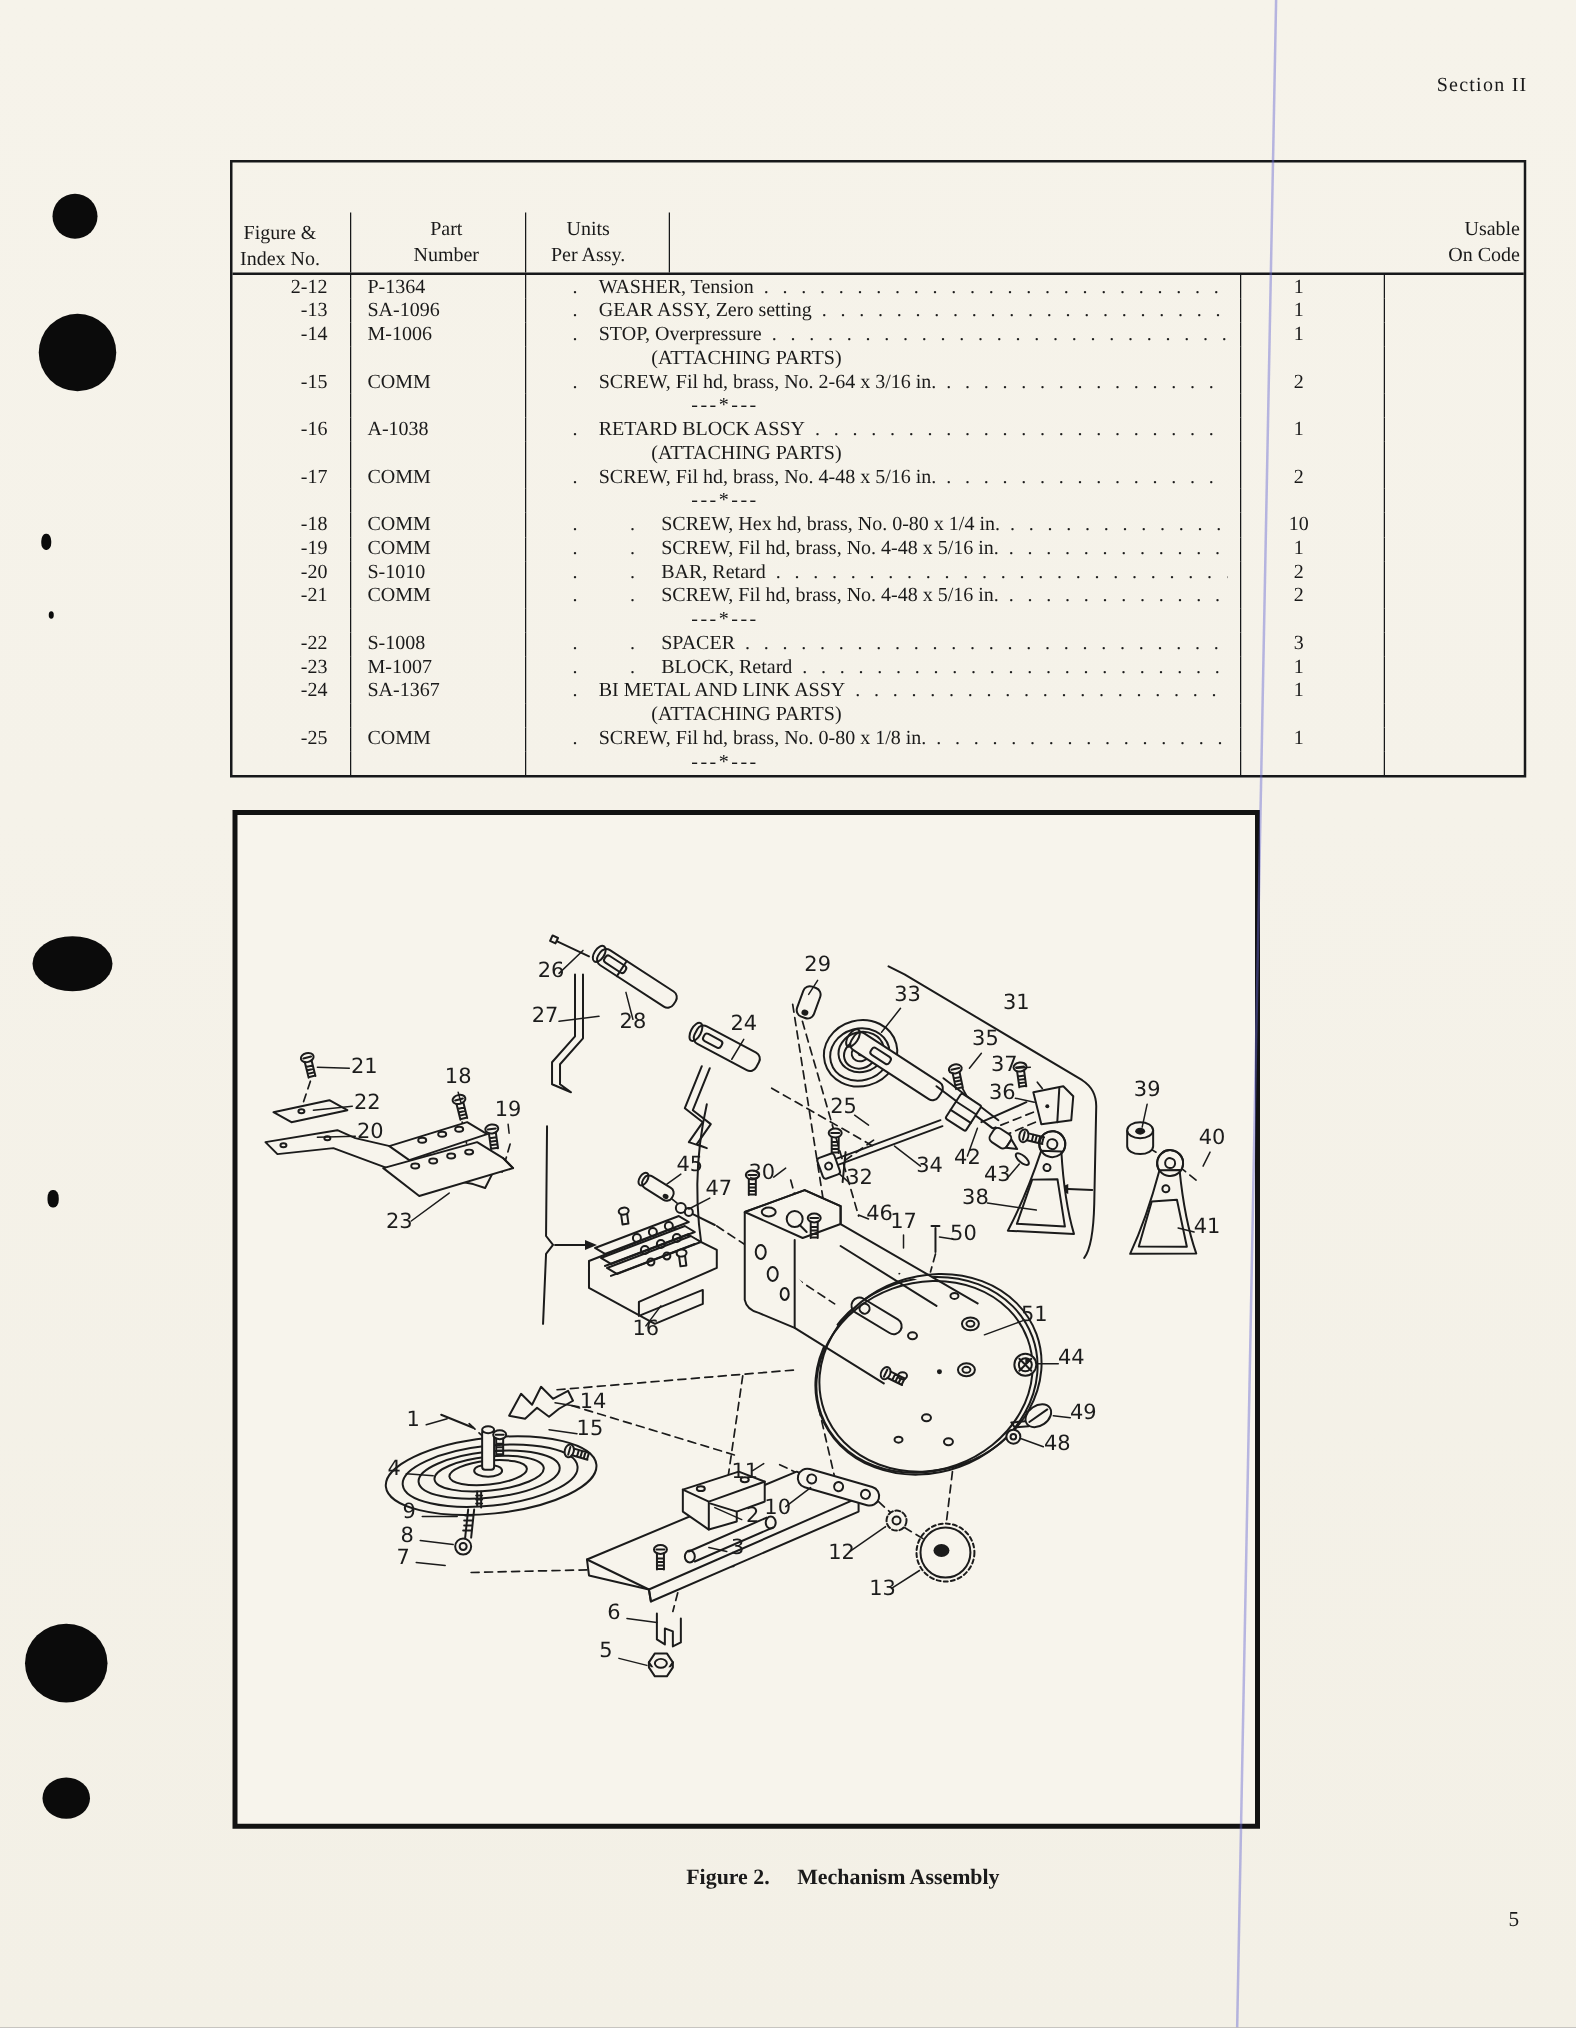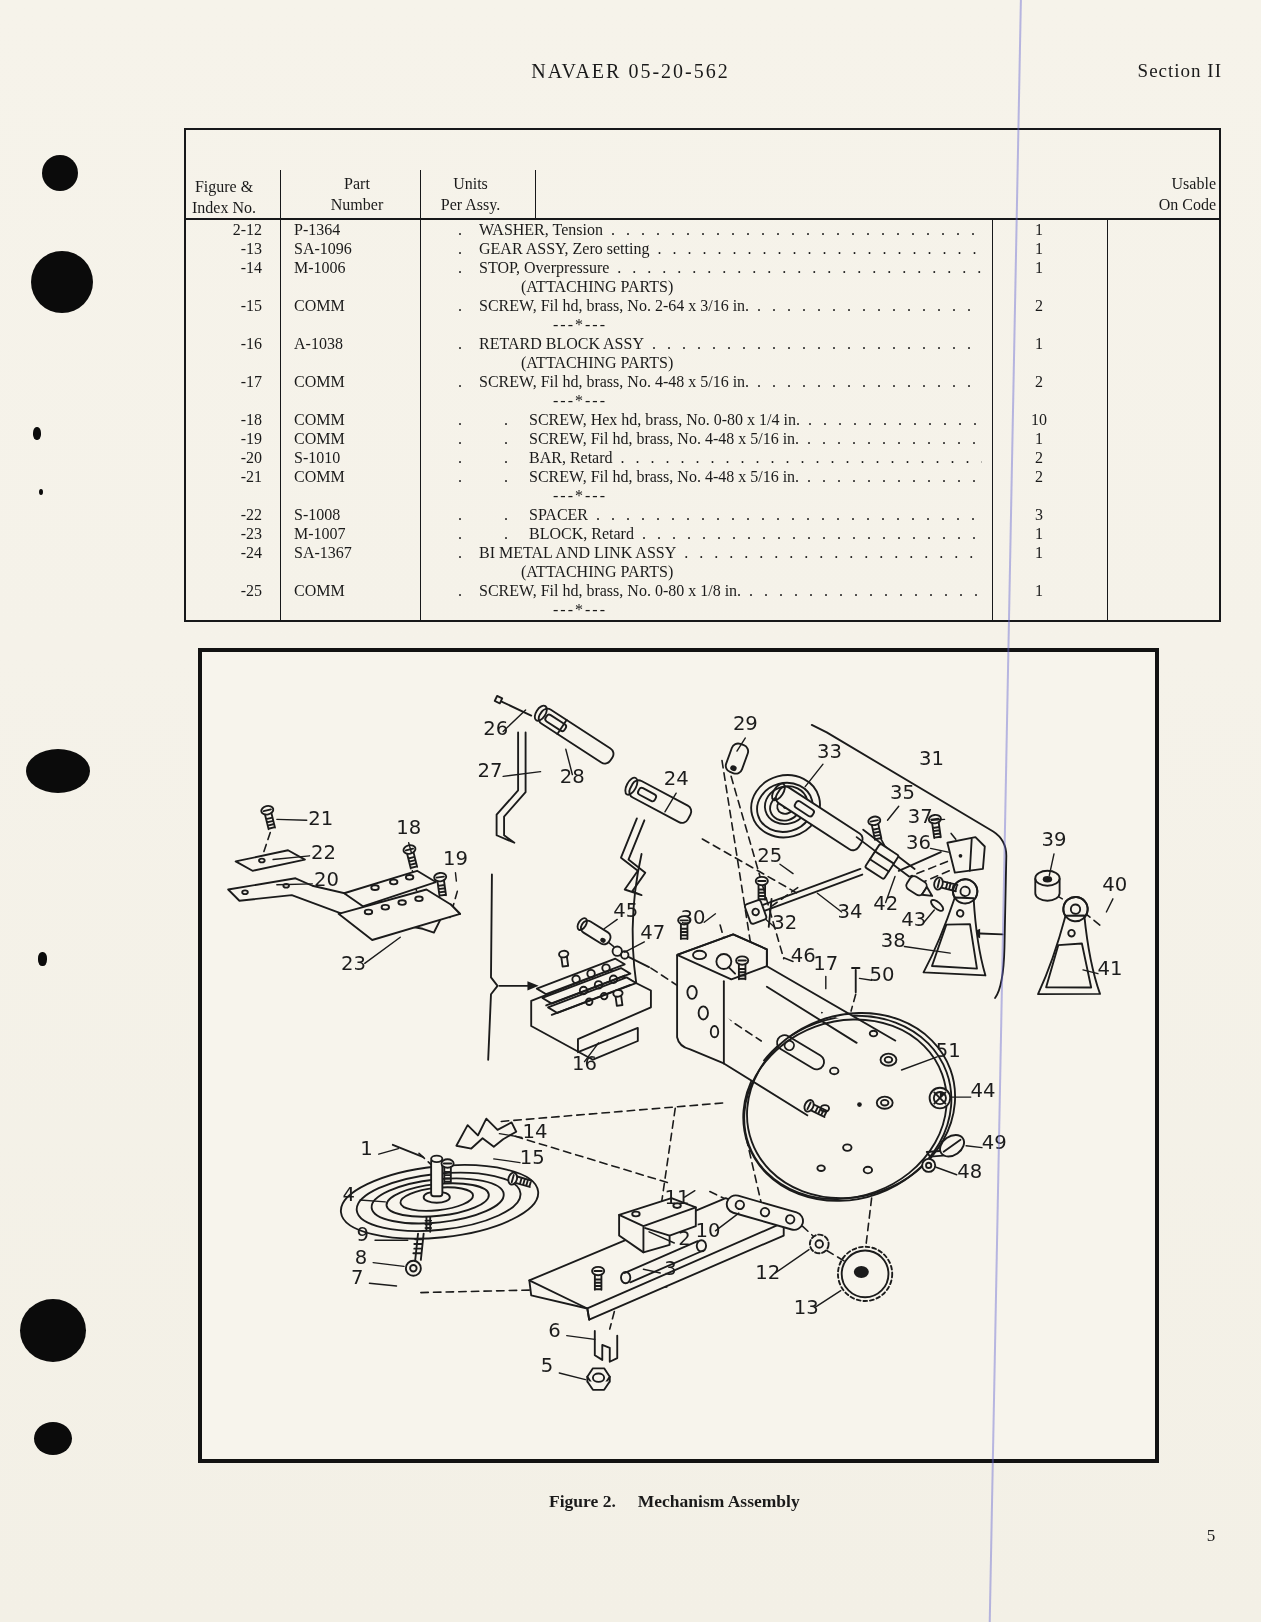--- a/index.html
+++ b/index.html
@@ -2,21 +2,21 @@
 <html><head>
 <meta charset="utf-8">
 <style>
   html,body{margin:0;padding:0;background:#888;}
   #page{position:relative;width:1261px;height:1622px;background:#f5f2e9;
         background-image:linear-gradient(180deg,#f6f3ea 0%,#f5f2e9 40%,#f3f0e6 100%);
         overflow:hidden;font-family:"Liberation Serif",serif;color:#1a1a1a;}
   .abs{position:absolute;}
   
   .doc-num{left:0;top:60px;width:100%;text-align:center;font-size:20px;letter-spacing:2px;}
-  .sec{left:700px;top:60px;width:522px;text-align:right;font-size:19px;letter-spacing:1px;}
+  .sec{left:700px;top:60px;width:522px;text-align:right;font-size:16px;letter-spacing:1px;}
   .sec2{left:700px;top:85px;width:522px;text-align:right;font-size:19px;letter-spacing:1px;word-spacing:5px;}
   
   #ptable{left:184px;top:128px;width:1037px;height:494px;border:2.5px solid #17181a;
           box-sizing:border-box;display:flex;flex-direction:column;font-size:16px;}
   .thead{display:flex;height:48px;border-bottom:2px solid #17181a;margin-top:40px;}
   .tbody{display:flex;flex-direction:column;flex:1;}
   .trow{display:flex;flex:1;align-items:center;}
   .c,.hc{box-sizing:border-box;height:100%;}
   .c1{width:95px;border-right:1.8px solid #17181a;text-align:right;padding-right:18px;}
   .c2{width:140px;border-right:1.8px solid #17181a;padding-left:13px;}
@@ -31,22 +31,22 @@
   .c1,.c4{justify-content:flex-end;}
   .c4{justify-content:center;}
   .dd{display:inline-block;flex:0 0 auto;}
   .dtxt{white-space:nowrap;}
   .lead{flex:1;overflow:hidden;white-space:nowrap;margin:0 10px 0 8px;}
   .lead::before{content:". . . . . . . . . . . . . . . . . . . . . . . . . . . . . . . . . . . . . . . . . . . . . . . .";
     letter-spacing:3.5px;}
   .note-t{margin-left:100px;white-space:nowrap;}
   .sep-t{margin-left:132px;letter-spacing:2px;white-space:nowrap;}
   
-  #figbox{left:186px;top:648px;width:961px;height:815px;border:4px solid #121212;
-          box-sizing:border-box;background:#f7f4ec;margin-left:12px;}
+  #figbox{left:186px;top:648px;width:822px;height:815px;border:4px solid #121212;
+          box-sizing:border-box;background:#f7f4ec;}
   #figbox svg{display:block;width:100%;height:100%;}
   svg text{font-family:"DejaVu Sans",sans-serif;font-size:21px;fill:#1c1c1c;text-anchor:middle;}
   .ln{stroke:#1b1b1b;stroke-width:2;fill:none;stroke-linecap:round;stroke-linejoin:round;}
   .lt{stroke:#1b1b1b;stroke-width:1.5;fill:none;stroke-linecap:round;}
   .dsh{stroke:#1b1b1b;stroke-width:1.7;fill:none;stroke-dasharray:8 5.5;stroke-linecap:round;}
   .pf{fill:#f7f4ec;stroke:#1b1b1b;stroke-width:2;stroke-linejoin:round;}
   .dk{fill:#1b1b1b;stroke:none;}
   
   .caption{left:549px;top:1491px;font-size:17.5px;font-weight:bold;white-space:nowrap;}
   .caption .gap{display:inline-block;width:22px;}
@@ -64,21 +64,20 @@
   <div class="punch" style="left:42px;top:155px;width:36px;height:36px;"></div>
   <div class="punch" style="left:31px;top:251px;width:62px;height:62px;"></div>
   <div class="punch" style="left:33px;top:427px;width:8px;height:13px;border-radius:45%;"></div>
   <div class="punch" style="left:39px;top:489px;width:4px;height:6px;"></div>
   <div class="punch" style="left:26px;top:749px;width:64px;height:44px;"></div>
   <div class="punch" style="left:38px;top:952px;width:9px;height:14px;border-radius:45%;"></div>
   <div class="punch" style="left:20px;top:1299px;width:66px;height:63px;"></div>
   <div class="punch" style="left:34px;top:1422px;width:38px;height:33px;"></div>
   <div class="scanline"></div>
 
-  <div class="abs doc-num">NAVAER 05-20-562</div>
   <div class="abs sec">Section II</div>
 
   <div id="ptable" class="abs">
     <div class="thead">
       <div class="hc c1">
         <div>Figure &amp;</div>
           <div>Index No.</div>
       </div>
       <div class="hc c2">
         <div>Part</div>

